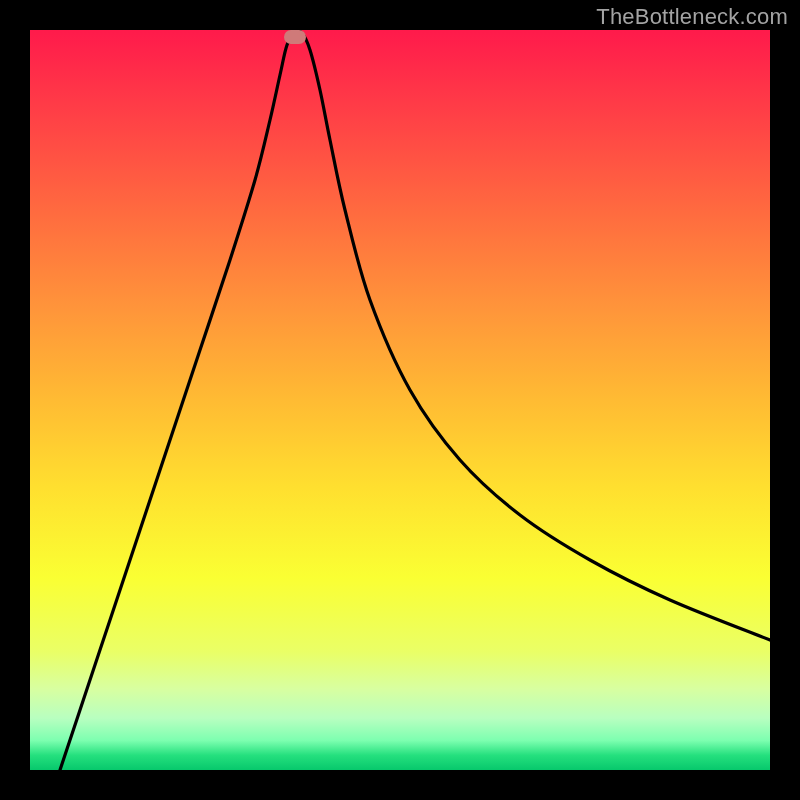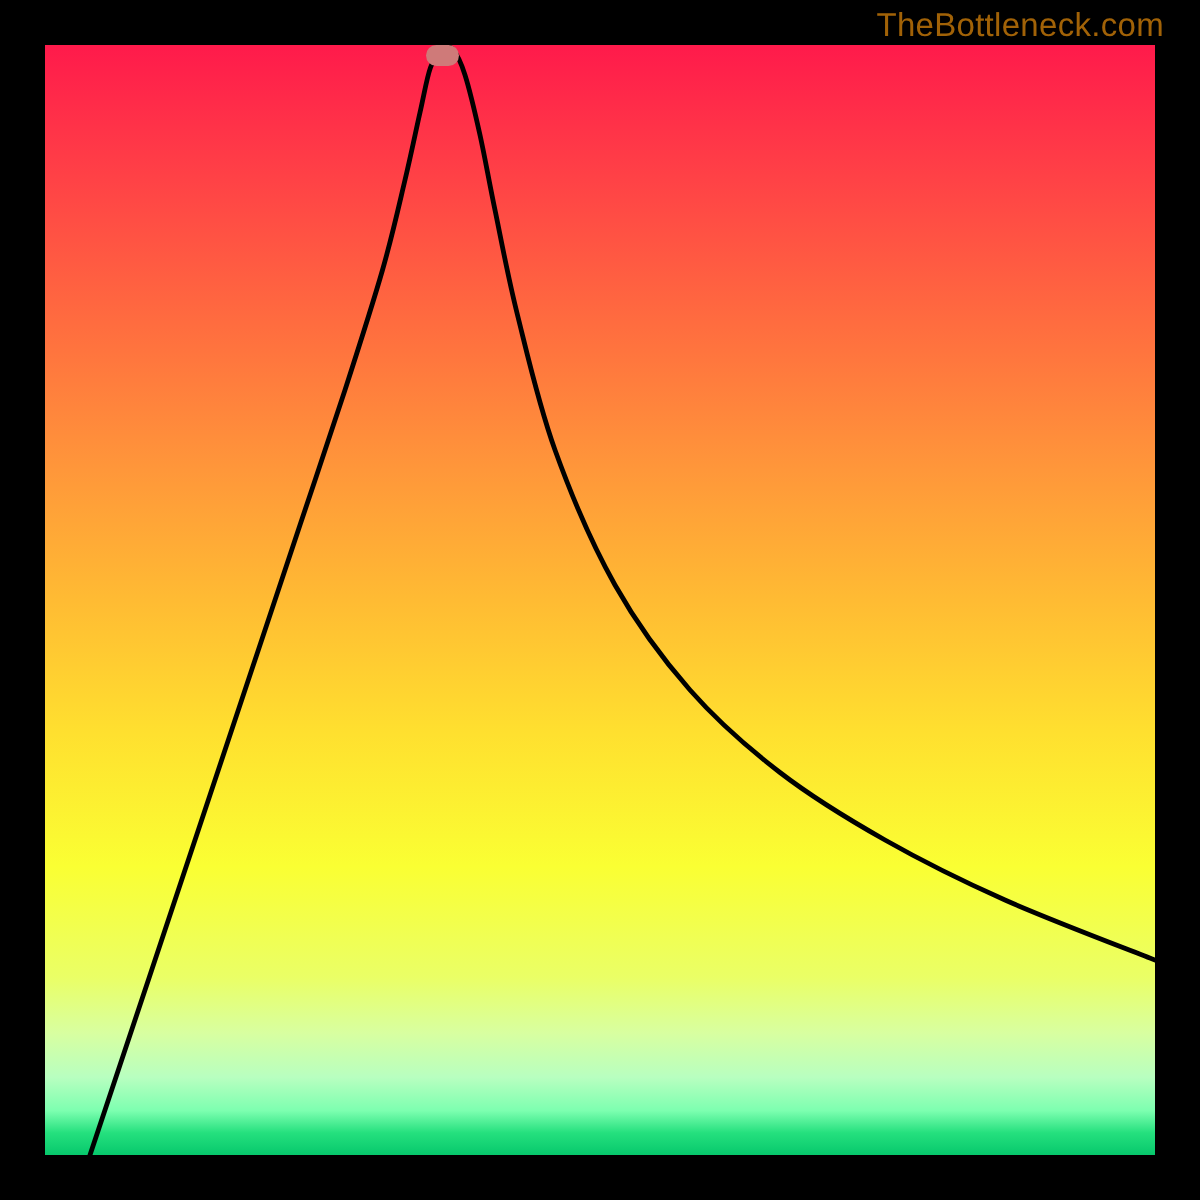--- a/index.html
+++ b/index.html
@@ -42,22 +42,22 @@
   svg.curve {
     position: absolute;
     inset: 0;
     width: 100%;
     height: 100%;
     overflow: visible;
   }
   .watermark {
     position: absolute;
     top: 4px;
-    right: 24px;
-    color: #a16207;
+    right: 12px;
+    color: #a3a3a3;
     font-size: 22px;
     letter-spacing: 0.2px;
     font-weight: 400;
   }
   .marker {
     position: absolute;
     width: 22px;
     height: 14px;
     border-radius: 7px;
     background: #cf7a79;

